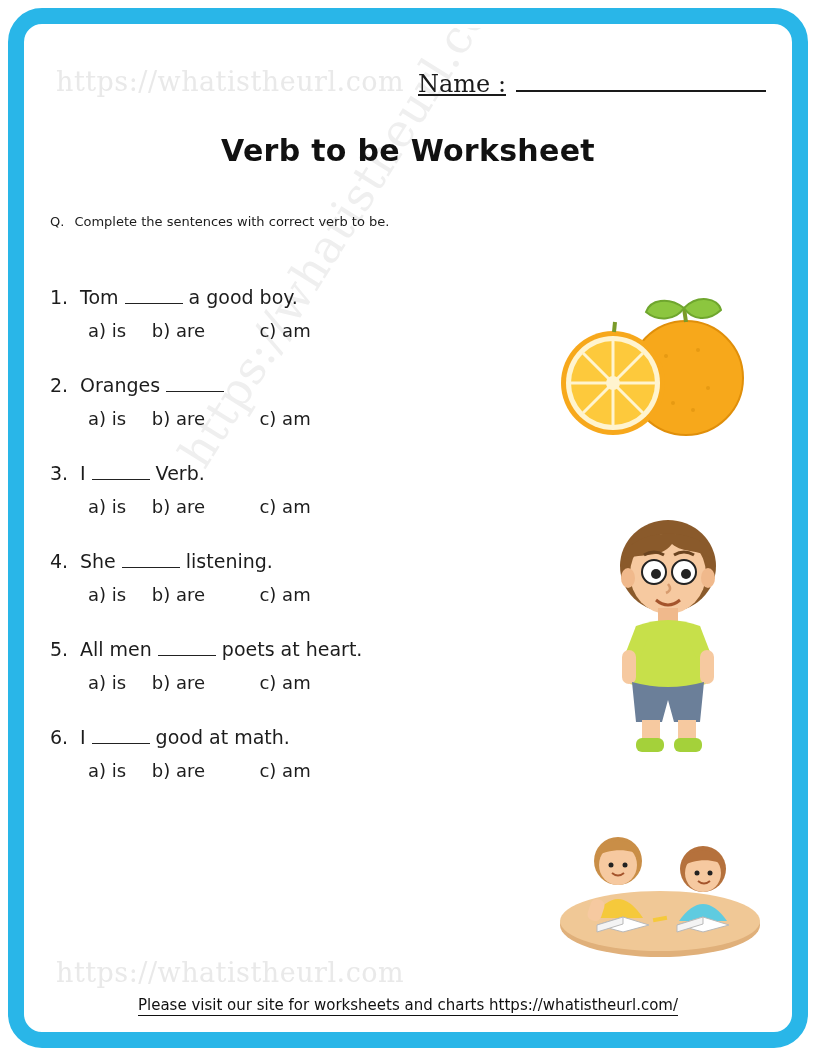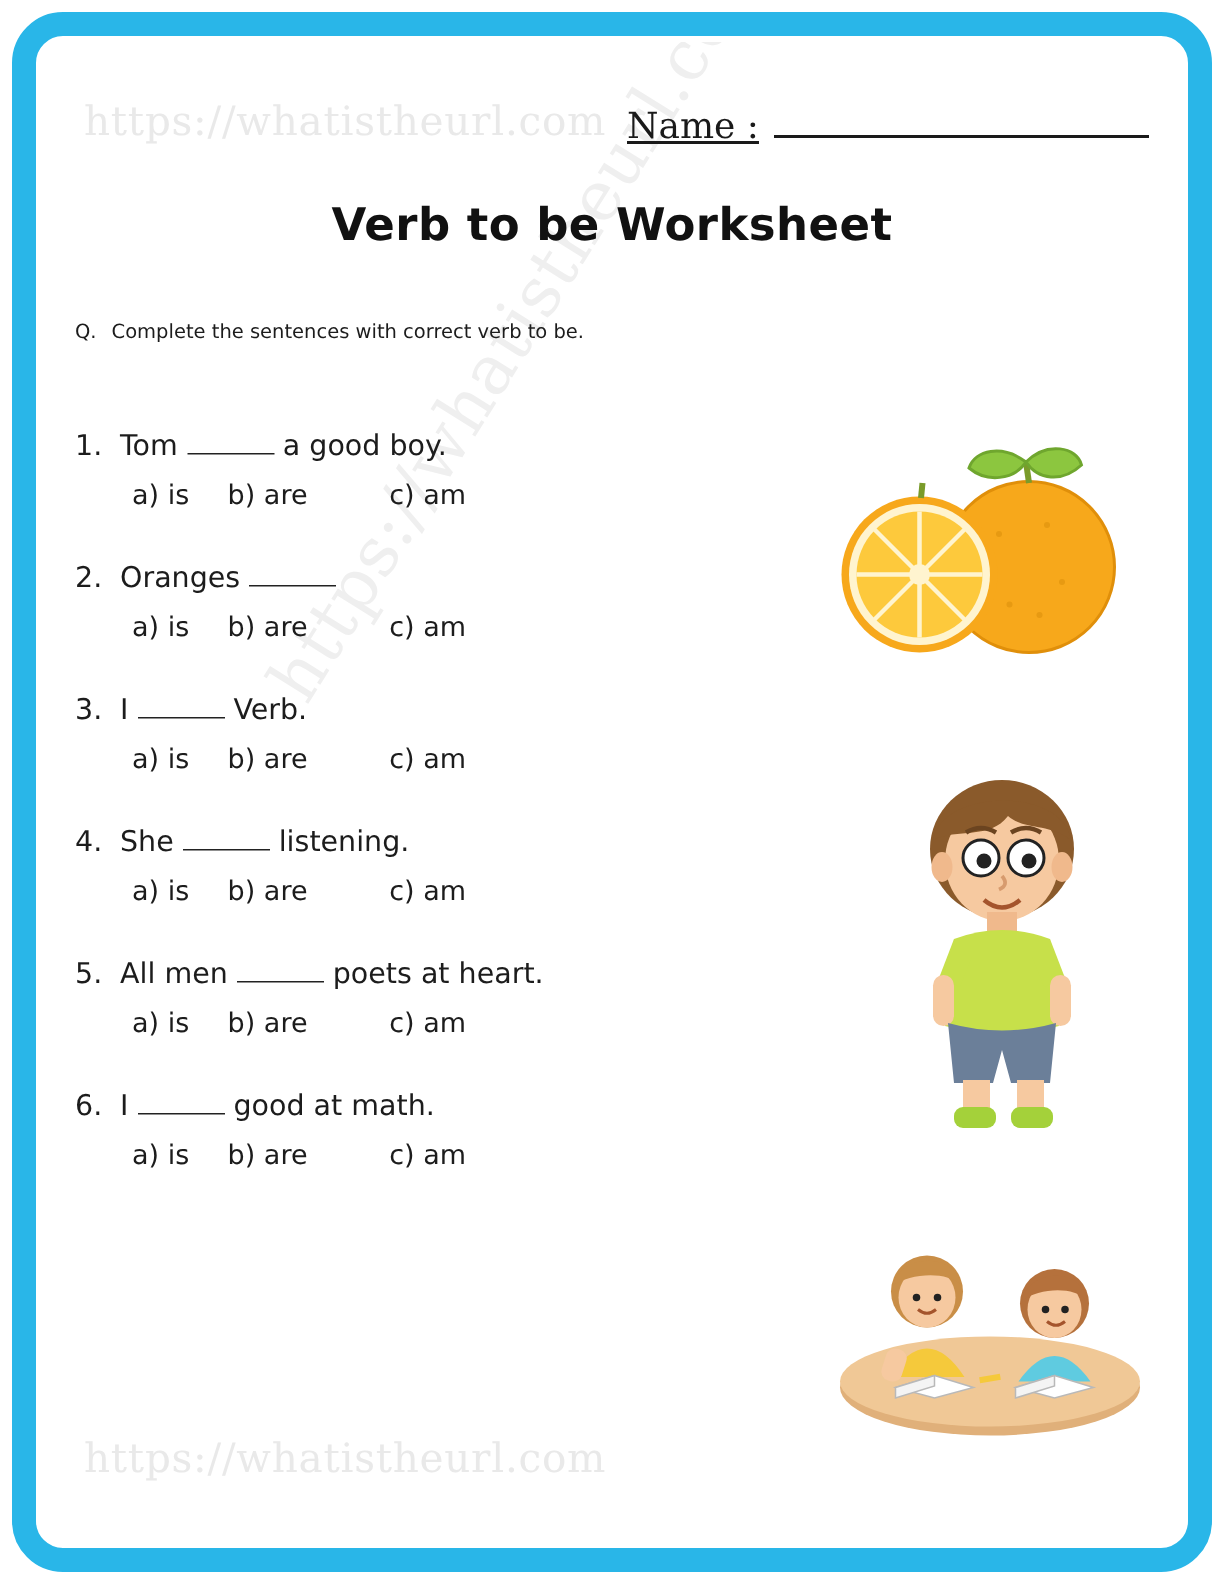--- a/index.html
+++ b/index.html
@@ -397,15 +397,18 @@
 
         <path d="M44 112 l26 -8 26 8 -26 7 Z" fill="#ffffff" stroke="#b9b9b9"></path>
         <path d="M44 112 l26 -8 0 7 -26 8 Z" fill="#f4f4f4" stroke="#b9b9b9"></path>
         <path d="M124 112 l26 -8 26 8 -26 7 Z" fill="#ffffff" stroke="#b9b9b9"></path>
         <path d="M124 112 l26 -8 0 7 -26 8 Z" fill="#f4f4f4" stroke="#b9b9b9"></path>
 
         <rect x="100" y="104" width="14" height="4" fill="#f5c93b" transform="rotate(-10 107 106)"></rect>
       </svg>
     </div>
 
+    <div class="footer">
+      <span>Please visit our site for worksheets and charts https://whatistheurl.com/</span>
+    </div>
 
   </div>
 </div>
 
 </body></html>

